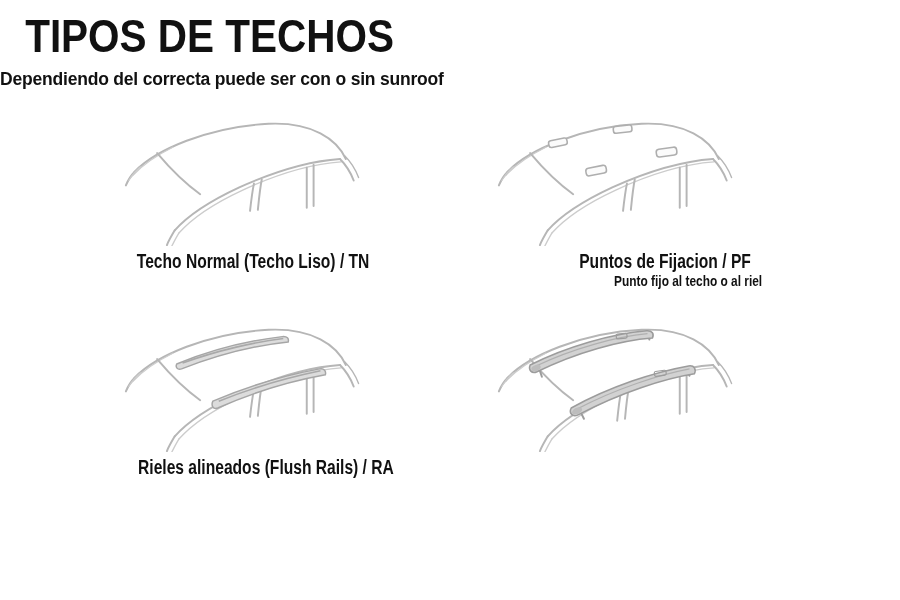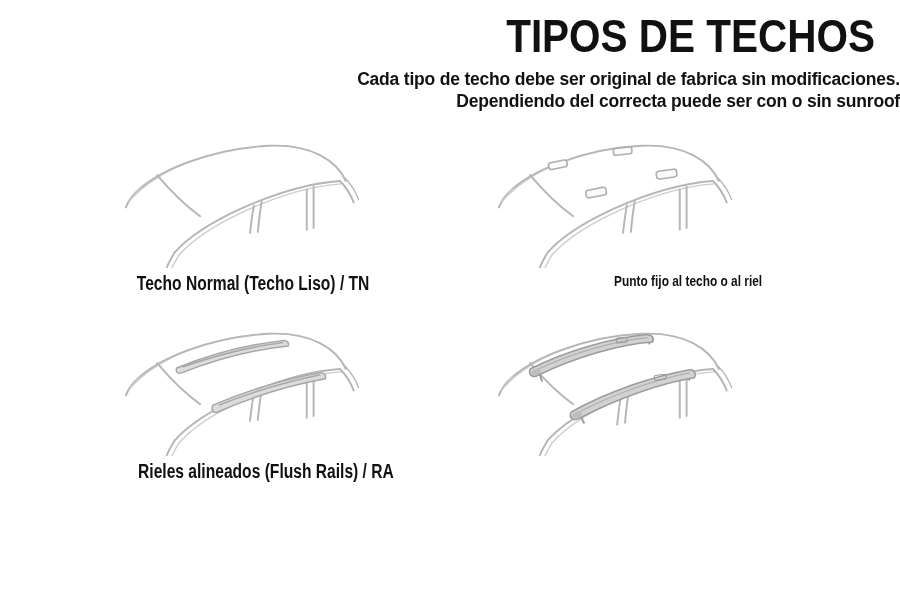--- a/index.html
+++ b/index.html
@@ -4,21 +4,21 @@
 <style>
   html,body{margin:0;padding:0;background:#ffffff;}
   .canvas{
     position:relative;
     width:900px;height:600px;
     background:#ffffff;
     color:#111111;
     font-family:"Liberation Sans","DejaVu Sans",sans-serif;
     overflow:hidden;
   }
-  .header{text-align:right;}
+  .header{text-align:left;}
   .title{
     display:inline-block;
     margin-top:12px;
     font-size:46px;
     line-height:1.05;
     font-weight:700;
     letter-spacing:0px;
     transform:scaleX(0.88);
     transform-origin:50% 50%;
     white-space:nowrap;
@@ -60,21 +60,20 @@
   .subcaption:empty{display:none;}
 </style>
 </head>
 <body>
 
 <div class="canvas">
 
   <div class="header">
     <h1 style="margin:0;"><span class="title">TIPOS DE TECHOS</span></h1>
     <div class="intro">
-      <div class="intro-line">Cada tipo de techo debe ser original de fabrica sin modificaciones.</div>
       <div class="intro-line">Dependiendo del correcta puede ser con o sin sunroof</div>
     </div>
   </div>
 
   <div class="row row-1">
 
     <div class="cell cell-left">
       <svg class="fig" width="270" height="132" viewBox="0 0 270 135">
         <g fill="none" stroke="#b6b6b6" stroke-width="2" stroke-linecap="round">
           <path d="M15,59 C36,37 90,13 152,10 C197,8 222,26 231,46"></path>
@@ -117,20 +116,21 @@
           <path d="M225,46 C231,52 236,60 239,68"></path>
           <path d="M230,43 C236,49 241,57 244,65" stroke-width="1.4"></path>
         </g>
         <g fill="#fbfbfb" stroke="#aeaeae" stroke-width="1.6">
           <rect x="57" y="26" width="19" height="7" rx="2.5" transform="rotate(-11 66 30)"></rect>
           <rect x="123" y="12" width="19" height="7" rx="2.5" transform="rotate(-6 132 15)"></rect>
           <rect x="95" y="54" width="21" height="8" rx="3" transform="rotate(-11 105 58)"></rect>
           <rect x="167" y="35" width="21" height="8" rx="3" transform="rotate(-8 177 39)"></rect>
         </g>
       </svg>
+      <div><span class="caption">Puntos de Fijacion / PF</span></div>
       <div><span class="subcaption">Punto fijo al techo o al riel</span></div>
     </div>
 
   </div>
 
   <div class="row row-2">
 
     <div class="cell cell-left">
       <svg class="fig" width="270" height="132" viewBox="0 0 270 135">
         <g fill="none" stroke="#b6b6b6" stroke-width="2" stroke-linecap="round">

